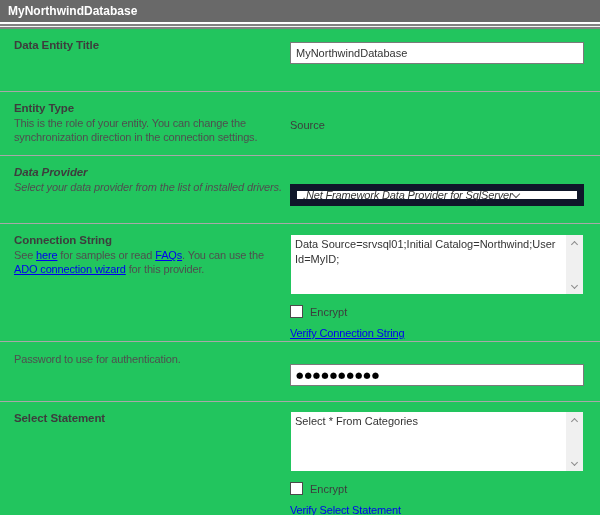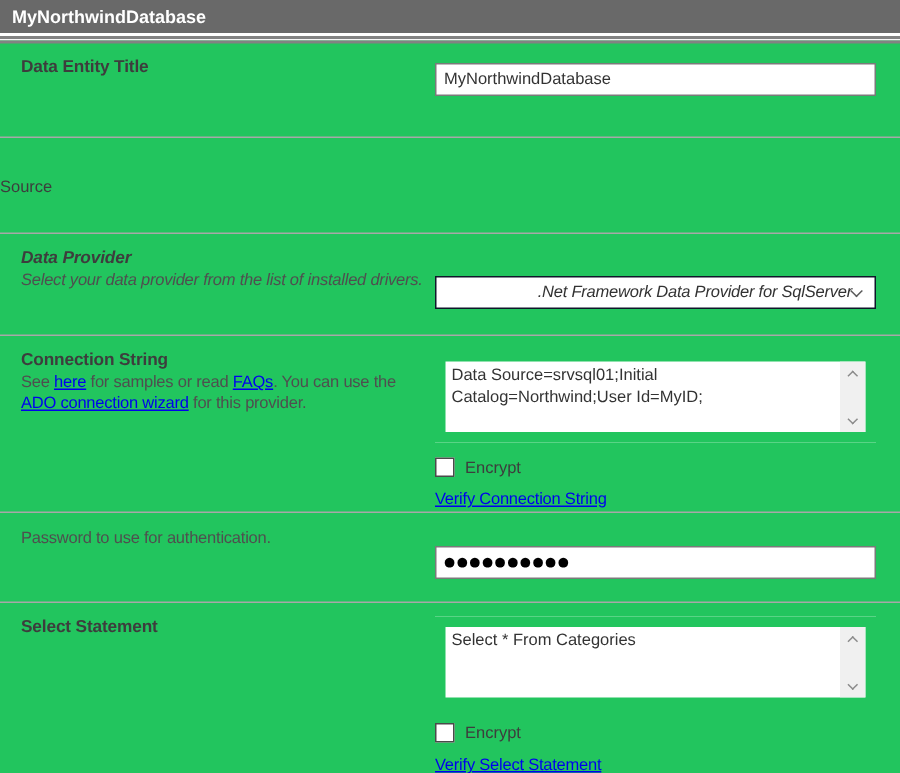--- a/index.html
+++ b/index.html
@@ -56,34 +56,34 @@
   }
   .password-input {
     width:100%; height:22px; border:1px solid #7a7a7a; background:#fff;
     font-family:"DejaVu Sans", sans-serif; font-size:8.5px; letter-spacing:1px;
     color:#000; padding:0 5px; outline:none;
   }
   .static-value { color:#3d3d3d; }
 
   
   .select {
-    width:100%; height:22px; border:1px solid #0f172a; background:#fff;
-    display:flex; align-items:center; justify-content:flex-end;
+    width:100%; height:22px; border:7px solid #0f172a; background:#fff;
+    display:flex; align-items:center; justify-content:flex-start;
     padding:0 9px 0 6px; cursor:default; color:#333; letter-spacing:-0.15px;
   }
   .chev {
     display:inline-block; width:6px; height:6px;
     border-right:1.2px solid #5a5a5a; border-bottom:1.2px solid #5a5a5a;
   }
   .chev.down { transform:rotate(45deg); margin-top:-3px; }
   .chev.up   { transform:rotate(-135deg); margin-bottom:-3px; }
 
   
   .textarea {
-    width:100%; height:61px; border:7px solid #22c55e; background:#fff;
+    width:100%; height:61px; border:1px solid #22c55e; background:#fff;
     display:flex; overflow:hidden;
   }
   .ta-content { flex:1; padding:2px 4px; line-height:1.35; color:#333; overflow:hidden; word-wrap:break-word; }
   .ta-scrollbar {
     width:17px; background:#f0f0f0; display:flex; flex-direction:column;
     justify-content:space-between; align-items:center;
   }
   .sb-btn { width:17px; height:15px; display:flex; align-items:center; justify-content:center; cursor:default; }
   .sb-btn .chev { border-color:#8b8b8b; width:5px; height:5px; }
 
@@ -112,20 +112,24 @@
     <div class="left">
       <div class="heading">Data Entity Title</div>
     </div>
     <div class="right r-pt13">
       <input type="text" class="text-input" value="MyNorthwindDatabase" style="">
     </div>
   </div>
   <div class="sep"></div>
 
   <div class="row h63">
+    <div class="left">
+      <div class="heading">Entity Type</div>
+      <div class="desc">This is the role of your entity. You can change the synchronization direction in the connection settings.</div>
+    </div>
     <div class="right r-pt27">
       <span class="static-value">Source</span>
     </div>
   </div>
   <div class="sep"></div>
 
   <div class="row h67">
     <div class="left">
       <div class="heading">Data Provider</div>
       <div class="desc">Select your data provider from the list of installed drivers.</div>

